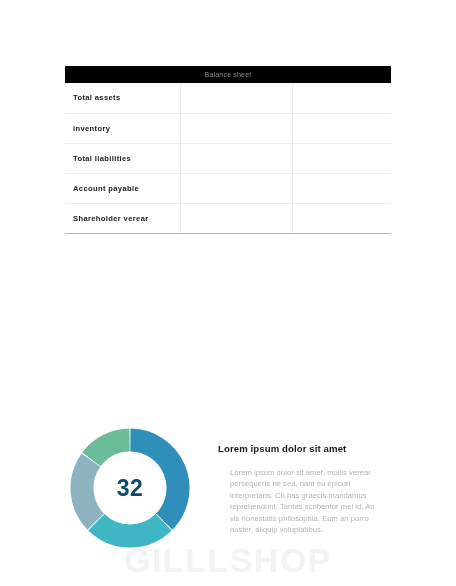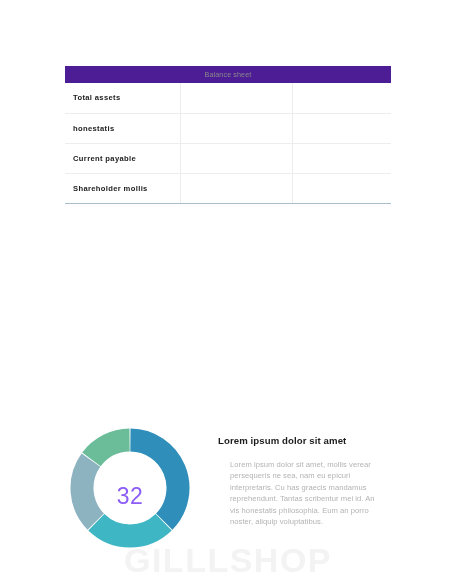--- a/index.html
+++ b/index.html
@@ -17,21 +17,21 @@
   }
 
   
   .table-wrap {
     position: absolute;
     left: 65px;
     top: 66px;
     width: 326px;
   }
   .table-head {
-    background: #4c1d95;
+    background: #000000;
     height: 17px;
     line-height: 17px;
     text-align: center;
     font-size: 7.2px;
     color: #8a8a8a;
     letter-spacing: 0.1px;
   }
   .bs-table {
     width: 100%;
     border-collapse: collapse;
@@ -76,44 +76,45 @@
   .donut {
     position: absolute;
     left: 0;
     top: 0;
     width: 128px;
     height: 128px;
   }
   .donut-center-value {
     position: absolute;
     left: 0;
-    top: 8px;
+    top: 0;
     width: 128px;
     height: 128px;
     display: flex;
     align-items: center;
     justify-content: center;
     font-size: 23px;
-    color: #8b5cf6;
+    color: #0c4a6e;
     letter-spacing: 0.5px;
+    font-weight: bold;
   }
 
   
   .text-block {
     position: absolute;
     left: 218px;
     top: 431px;
     width: 175px;
   }
   .text-heading {
     font-size: 9.6px;
     font-weight: bold;
     color: #1c1c1c;
     letter-spacing: 0.1px;
-    margin: 4px 0 13px 0;
+    margin: 12px 0 13px 0;
   }
   .text-body {
     font-size: 7.6px;
     line-height: 11.4px;
     color: #b3b3b3;
     margin: 12px;
     letter-spacing: 0.05px;
   }
 
   
@@ -136,31 +137,36 @@
 <div class="table-wrap">
   <div class="table-head">Balance sheet</div>
   <table class="bs-table">
     <tbody>
         <tr>
           <td class="col-label">Total assets</td>
           <td class="col-v1"></td>
           <td class="col-v2"></td>
         </tr>
         <tr>
-          <td class="col-label">honestatis</td>
+          <td class="col-label">inventory</td>
           <td class="col-v1"></td>
           <td class="col-v2"></td>
         </tr>
         <tr>
-          <td class="col-label">Current payable</td>
+          <td class="col-label">Total liabilities</td>
           <td class="col-v1"></td>
           <td class="col-v2"></td>
         </tr>
         <tr>
-          <td class="col-label">Shareholder mollis</td>
+          <td class="col-label">Account payable</td>
+          <td class="col-v1"></td>
+          <td class="col-v2"></td>
+        </tr>
+        <tr>
+          <td class="col-label">Shareholder verear</td>
           <td class="col-v1"></td>
           <td class="col-v2"></td>
         </tr>
       </tbody>
   </table>
 </div>
 
 <div class="chart-block">
   <svg class="donut" viewBox="0 0 128 128">
     <g id="donut-segments">

